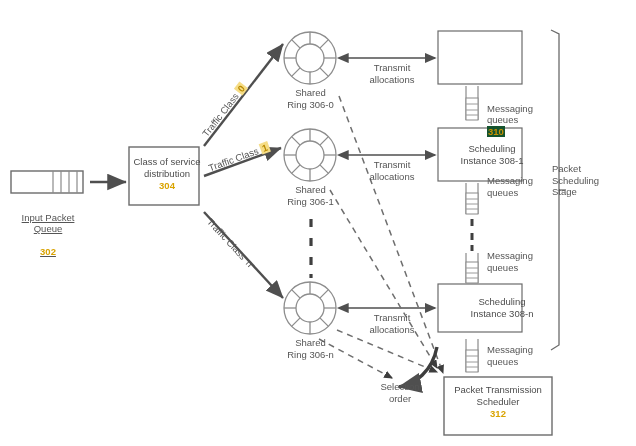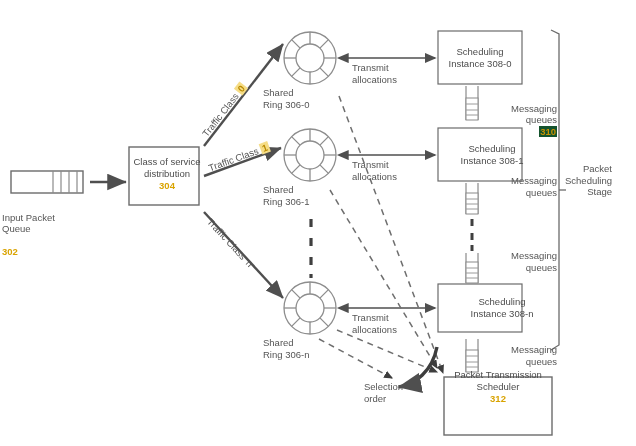--- a/index.html
+++ b/index.html
@@ -1,22 +1,22 @@
 <!DOCTYPE html>
 <html><head>
 <meta charset="utf-8">
 <style>
   html,body{margin:0;padding:0;background:#ffffff;}
   body{width:636px;height:446px;overflow:hidden;
        font-family:"Liberation Sans",sans-serif;color:#4a4a4a;}
   #stage{position:relative;width:636px;height:446px;}
   svg.layer{position:absolute;left:0;top:0;width:636px;height:446px;}
   .lbl{position:absolute;font-size:9.5px;line-height:11.5px;color:#555;
-       text-align:left;white-space:pre-line;}
-  .lbl.left{text-align:right;}
+       text-align:center;white-space:pre-line;}
+  .lbl.left{text-align:left;}
   .boxtxt{position:absolute;box-sizing:border-box;display:flex;
           flex-direction:column;align-items:center;justify-content:center;
           font-size:9.5px;line-height:12px;color:#4c4c4c;text-align:center;}
   .ref{color:#D9A300;font-weight:bold;}
   .refhl{color:#C79100;font-weight:bold;background:#14532d;padding:0 1px;}
   .rot{position:absolute;font-size:9.5px;color:#555;white-space:nowrap;
        transform-origin:0 0;}
   .tc-num{color:#B98A00;font-weight:bold;background:#F6DD86;padding:0 2px;}
   .tc-num.plain{color:#555;font-weight:normal;background:transparent;}
 </style>
@@ -163,21 +163,21 @@
     <path d="M437,347 C432,372 415,384 399,387" fill="none" stroke="#3d3d3d" stroke-width="3.4" marker-end="url(#ahs)"></path>
 
     <rect x="444" y="377" width="108" height="58" fill="#ffffff" stroke="#6b6b6b" stroke-width="1.4"></rect>
 
     <g fill="none" stroke="#6b6b6b" stroke-width="1.3">
       <path d="M551,30 L559,34 L559,345 L551,350"></path>
       <line x1="559" y1="190" x2="566" y2="190"></line>
     </g>
   </svg>
 
-  <div class="lbl" style="left:2px; top:200px; width:92px;">
+  <div class="lbl" style="left:2px; top:200px; width:92px;text-decoration:underline;">
     <span>Input Packet
 Queue</span><br>
     <span class="ref">302</span>
   </div>
 
   <div class="boxtxt" style="left:132px; top:147px; width:70px; height:54px;">
     <span>Class of
 service
 distribution</span>
     <span class="ref">304</span>
@@ -203,23 +203,20 @@
   <div class="lbl" style="left:263px; top:337px; width:95px;">Shared
 Ring 306-n</div>
 
   <div class="lbl" style="left:352px; top:62px; width:80px;">Transmit
 allocations</div>
   <div class="lbl" style="left:352px; top:159px; width:80px;">Transmit
 allocations</div>
   <div class="lbl" style="left:352px; top:312px; width:80px;">Transmit
 allocations</div>
 
-  <div class="boxtxt" style="left:438px; top:31px; width:84px; height:53px;">Scheduling
-Instance
-308-0</div>
   <div class="boxtxt" style="left:438px; top:128px; width:96px; height:53px;padding-left:12px;">Scheduling
 Instance
 308-1</div>
   <div class="boxtxt" style="left:460px; top:284px; width:84px; height:48px;">Scheduling
 Instance
 308-n</div>
 
   <div class="lbl left" style="left:487px; top:91px; width:70px;">
     <span>Messaging
 queues</span>
@@ -228,21 +225,21 @@
   <div class="lbl left" style="left:487px; top:175px; width:70px;">Messaging
 queues</div>
   <div class="lbl left" style="left:487px; top:250px; width:70px;">Messaging
 queues</div>
   <div class="lbl left" style="left:487px; top:344px; width:70px;">Messaging
 queues</div>
 
   <div class="lbl" style="left:364px; top:381px; width:72px;">Selection
 order</div>
 
-  <div class="boxtxt" style="left:444px; top:358px; width:108px; height:58px;">
+  <div class="boxtxt" style="left:444px; top:373px; width:108px; height:58px;">
     <span>Packet
 Transmission
 Scheduler</span>
     <span class="ref">312</span>
   </div>
 
   <div class="lbl left" style="left:552px; top:163px; width:60px;">Packet
 Scheduling
 Stage</div>
 

